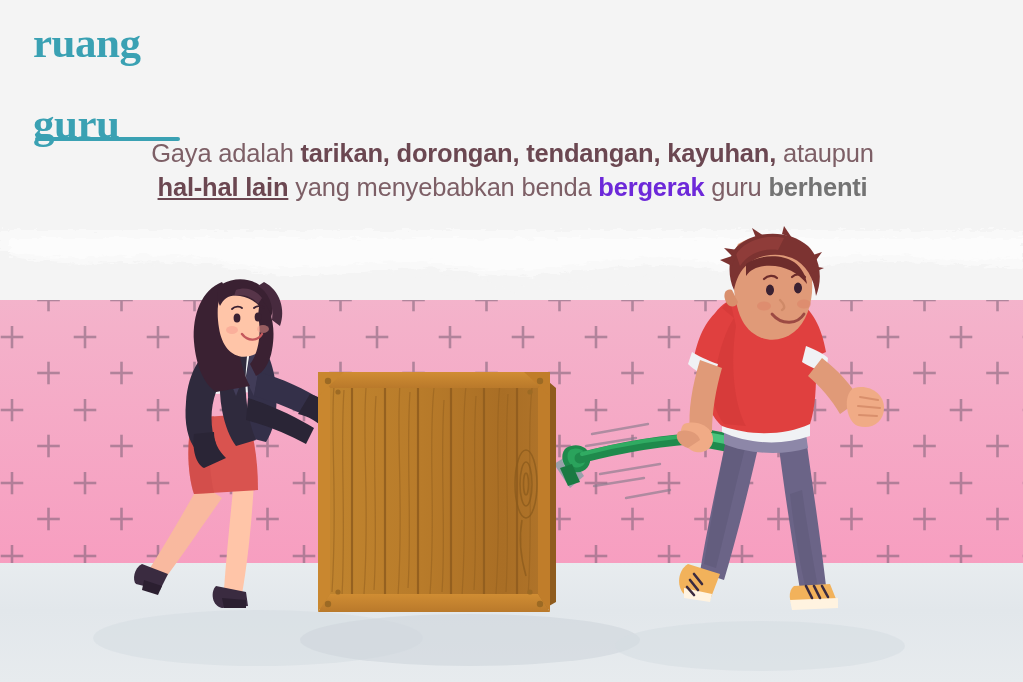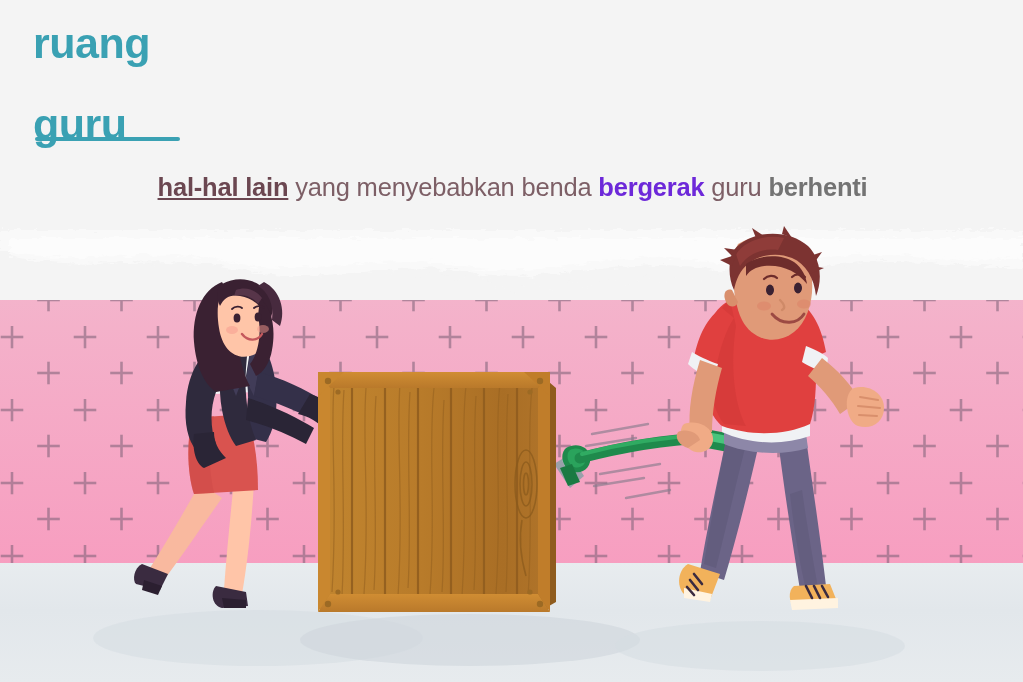--- a/index.html
+++ b/index.html
@@ -28,21 +28,21 @@
     z-index: 5;
   }
 
   
   #logo {
     position: absolute;
     left: 33px;
     top: 26px;
     z-index: 40;
     line-height: 0.80;
-    font-family: Liberation Sans, sans-serif;
+    font-family: Liberation Serif, serif;
     font-weight: 700;
   }
   .logo-line {
     display: block;
     letter-spacing: -0.5px;
   }
   #logo-ruang { font-size: 43px; }
   #logo-guru  { font-size: 43px; position: relative; margin-top: 47px; }
   #logo-underline {
     position: absolute;
@@ -182,21 +182,23 @@
     </g>
   </svg>
 
   <div id="logo" style="color: rgb(58, 161, 179);">
     <span class="logo-line" id="logo-ruang">ruang</span>
     <span class="logo-line" id="logo-guru">guru</span>
     <span id="logo-underline" style="background: rgb(58, 161, 179);"></span>
   </div>
 
   <div id="headline" style="color: rgb(125, 95, 102);">
-    <br>
+    <span>
+      <span>Gaya adalah </span><b style="color: rgb(107, 71, 81);">tarikan, dorongan, tendangan, kayuhan,</b><span> ataupun </span>
+    </span><br>
     <span>
       <b style="color: rgb(107, 71, 81); text-decoration: underline;">hal-hal lain</b><span> yang menyebabkan benda </span><b style="color: #6d28d9;">bergerak</b><span> guru </span><b style="color: #737373;">berhenti</b>
     </span><br>
   </div>
 
   <svg class="figure" id="woman" viewBox="0 0 220 370">
 
     <path d="M70,215 C52,248 34,278 20,300 L34,312 C52,288 72,258 92,230 Z" fill="#f9b99f"></path>
 
     <path d="M12,296 L38,306 L30,322 L6,316 C2,312 4,300 12,296 Z" fill="#3a2b40"></path>

